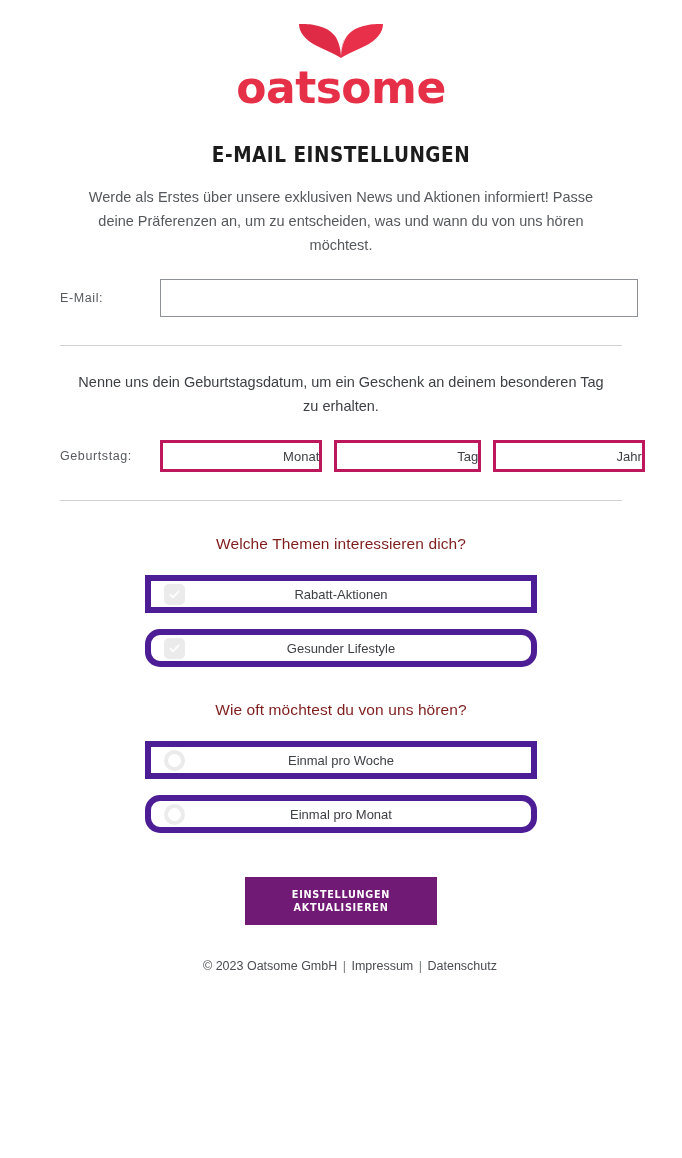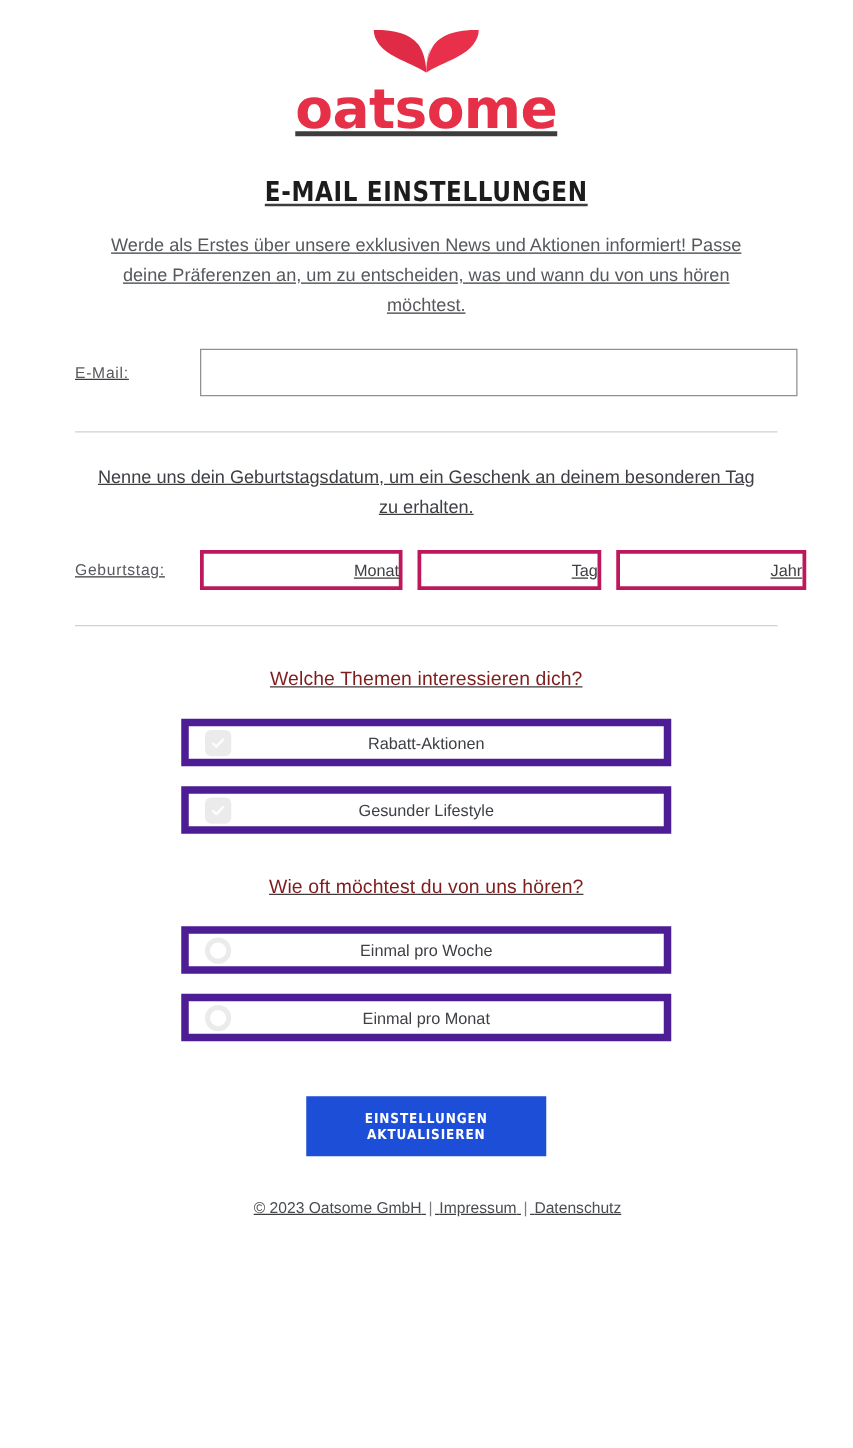--- a/index.html
+++ b/index.html
@@ -14,21 +14,20 @@
     color: #3d3d3d;
     overflow: hidden;
     position: relative;
   }
 
   .page {
     width: 682px;
     height: 1158px;
     position: relative;
     box-sizing: border-box;
-    text-decoration: underline;
   }
 
   
   .logo-block {
     padding-top: 20px;
     display: flex;
     flex-direction: column;
     align-items: center;
   }
   .logo-mark {
@@ -156,20 +155,21 @@
     border: 6px solid #4c1d95;
     background: #ffffff;
     box-sizing: border-box;
     display: flex;
     align-items: center;
     position: relative;
     margin-bottom: 16px;
   }
   .option-row:last-child {
     margin-bottom: 0;
+    border-radius: 15px;
   }
   .option-label {
     position: absolute;
     left: 0;
     right: 0;
     text-align: center;
     font-size: 13px;
     color: #3c3f43;
     pointer-events: none;
   }
@@ -200,21 +200,21 @@
 
   
   .submit-wrap {
     margin-top: 44px;
     display: flex;
     justify-content: center;
   }
   .submit-btn {
     width: 192px;
     height: 48px;
-    background: #1d4ed8;
+    background: #701a75;
     border: none;
     color: #ffffff;
     font-family: "DejaVu Sans", sans-serif;
     font-weight: bold;
     font-size: 11px;
     letter-spacing: 0.8px;
     cursor: pointer;
     transform-origin: center;
   }
   .submit-btn span {

